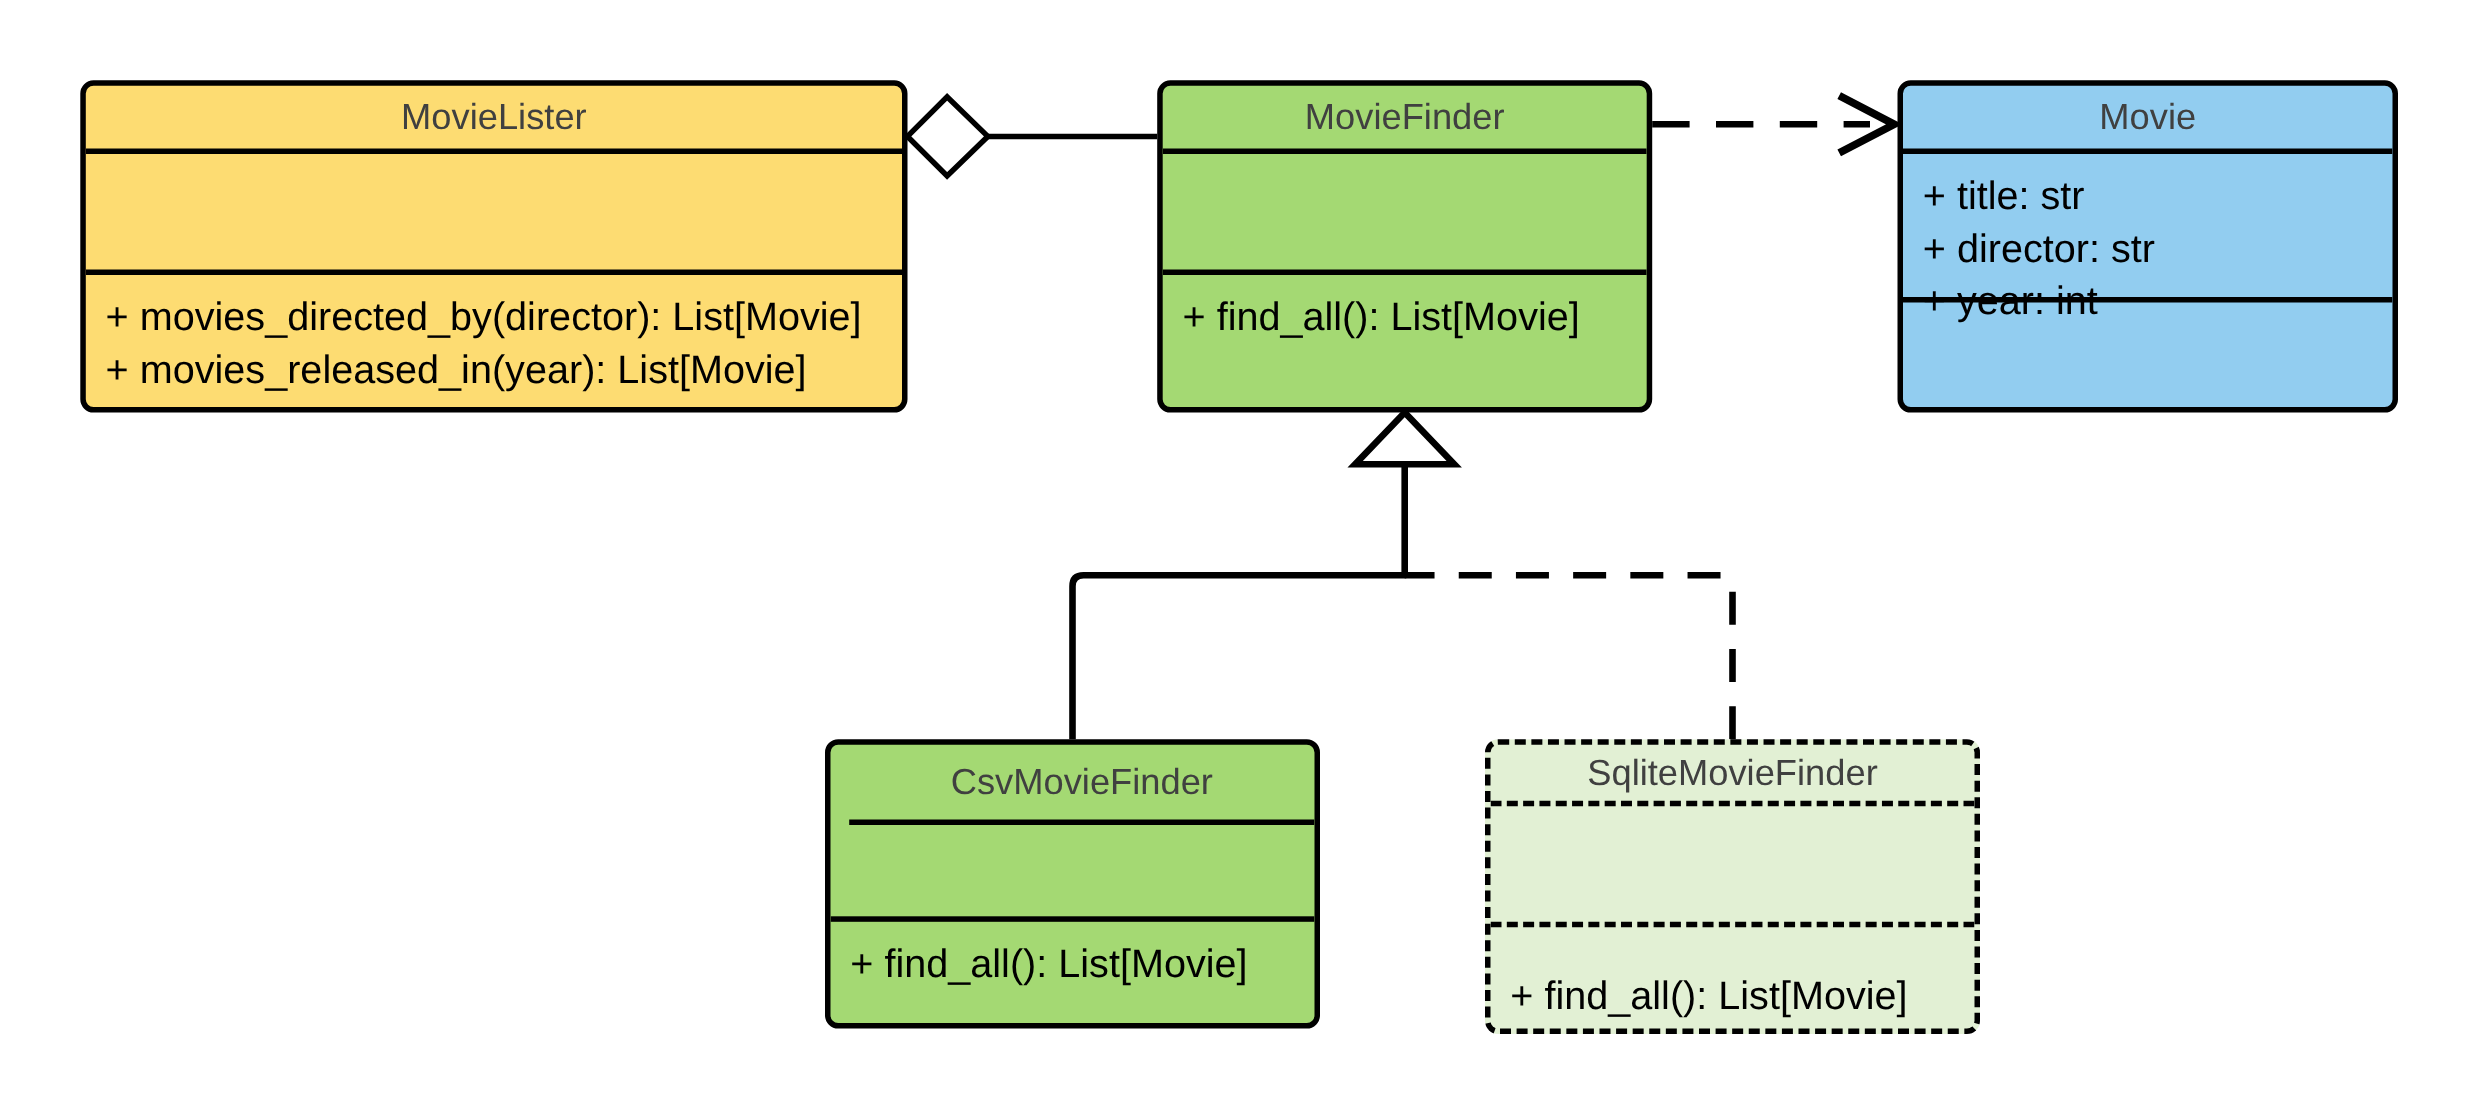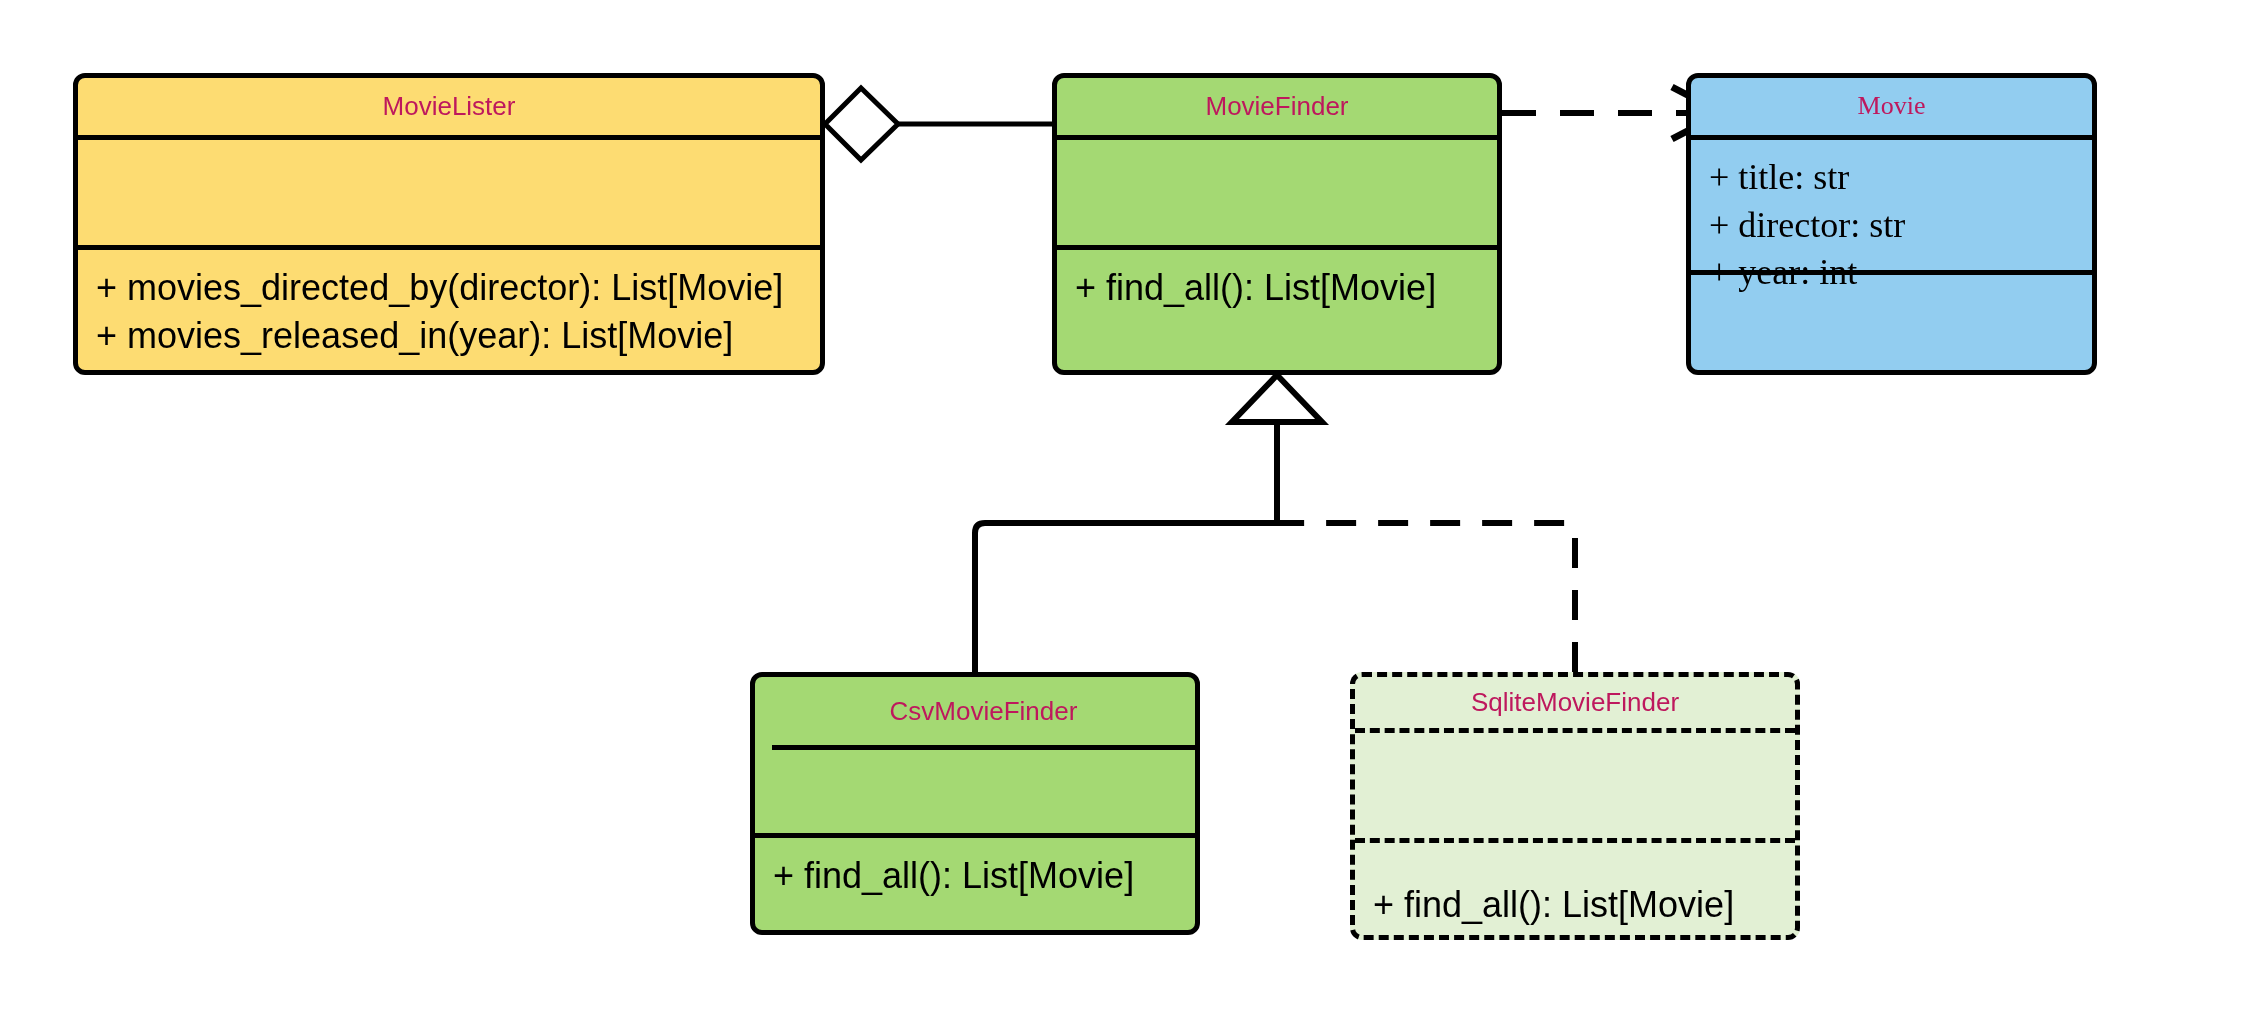--- a/index.html
+++ b/index.html
@@ -59,22 +59,22 @@
     border-bottom: 5px solid #000000;
     padding: 14px 18px 6px 18px;
   }
   .dashed-class .cmp-attrs {
     border-bottom-style: dashed;
   }
   .cmp-ops {
     padding: 14px 2px 6px 18px;
   }
   .class-title {
-    font-size: 26px;
-    color: #be185d;
+    font-size: 33px;
+    color: #404040;
     line-height: 1.1;
     white-space: nowrap;
   }
   .member-line {
     font-size: 36px;
     color: #000000;
     line-height: 1.32;
     white-space: nowrap;
   }
 
@@ -82,21 +82,21 @@
   #class-movielister      { left: 73px;   top: 73px;  width: 752px; height: 302px; background: #FDDC72; }
   #class-movielister .cmp-name  { height: 62px; }
   #class-movielister .cmp-attrs { height: 110px; }
   #class-movielister .cmp-ops   { flex: 1 1 auto; }
 
   #class-moviefinder      { left: 1052px; top: 73px;  width: 450px; height: 302px; background: #A4D973; }
   #class-moviefinder .cmp-name  { height: 62px; }
   #class-moviefinder .cmp-attrs { height: 110px; }
   #class-moviefinder .cmp-ops   { flex: 1 1 auto; }
 
-  #class-movie            { left: 1686px; top: 73px;  width: 411px; height: 302px; background: #92CDF0; font-family: Liberation Serif, serif; }
+  #class-movie            { left: 1725px; top: 73px;  width: 455px; height: 302px; background: #92CDF0; }
   #class-movie .cmp-name  { height: 62px; }
   #class-movie .cmp-attrs { height: 135px; }
   #class-movie .cmp-ops   { flex: 1 1 auto; }
 
   #class-csvmoviefinder   { left: 750px;  top: 672px; width: 450px; height: 263px; background: #A4D973; }
   #class-csvmoviefinder .cmp-name  { height: 73px; margin-left: 17px; }
   #class-csvmoviefinder .cmp-attrs { height: 88px; }
   #class-csvmoviefinder .cmp-ops   { flex: 1 1 auto; }
 
   #class-sqlitemoviefinder{ left: 1350px; top: 672px; width: 450px; height: 268px; background: #E2F0D4; }

